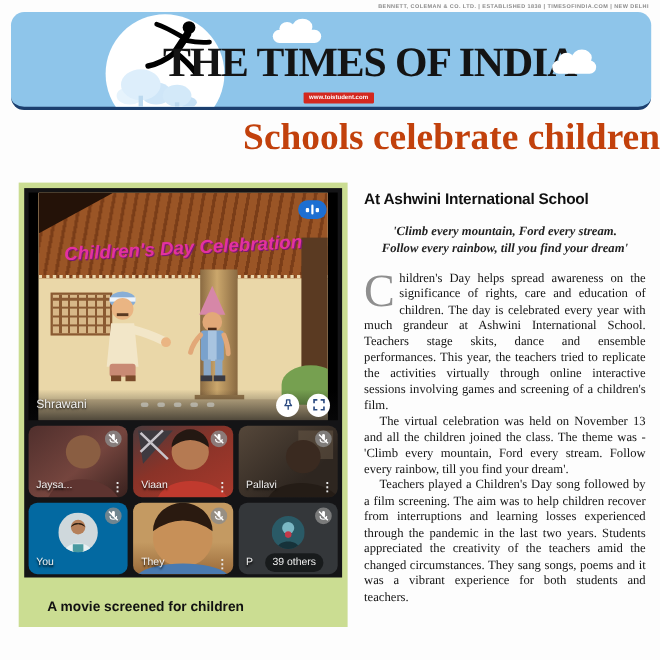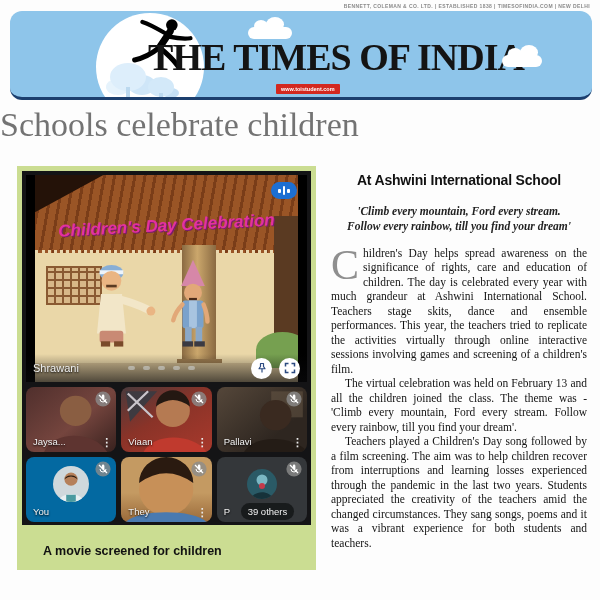--- a/index.html
+++ b/index.html
@@ -25,22 +25,22 @@
            letter-spacing:-1px;color:#141414;white-space:nowrap;}
   .website{position:absolute;left:266px;bottom:3px;background:#d3281f;color:#fff;
            font-family:"Liberation Sans",sans-serif;font-size:5.5px;font-weight:bold;
            padding:2px 5px;border-radius:1px;}
   .cloud{position:absolute;background:#fff;border-radius:10px;}
   .cloud.c1{left:238px;top:16px;width:44px;height:12px;}
   .cloud.c2{left:492px;top:44px;width:40px;height:12px;}
   .cloud:before{content:"";position:absolute;left:6px;top:-7px;width:14px;height:12px;border-radius:50%;background:#fff;}
   .cloud:after{content:"";position:absolute;left:18px;top:-10px;width:18px;height:15px;border-radius:50%;background:#fff;}
   
-  .headline{position:absolute;left:0;right:0;top:106px;margin:0;text-align:left;
-            font-family:"Liberation Serif",serif;font-weight:normal;font-size:34px;color:#737373;}
+  .headline{position:absolute;left:0;right:0;top:106px;margin:0;text-align:right;
+            font-family:"Liberation Serif",serif;font-weight:bold;font-size:34px;color:#c2410c;}
   
   .photo-block{position:absolute;left:17px;top:166px;width:299px;height:404px;margin:0;
                background:#cbdd92;}
   .shot{position:absolute;left:5px;top:5px;width:289px;height:354px;background:#141416;
         padding:0;box-sizing:border-box;}
   .movie{position:absolute;left:4px;top:4px;right:4px;height:207px;background:#000;overflow:hidden;}
   .scene{position:absolute;left:9px;right:9px;top:0;bottom:0;background:#ead7a8;overflow:hidden;}
   .roof{position:absolute;left:0;right:0;top:0;height:36%;
         background:repeating-linear-gradient(100deg,#9a5526 0 7px,#7a3d18 7px 10px);
         border-bottom:3px dotted #ead9b0;}
@@ -94,21 +94,21 @@
           overflow:hidden;z-index:3;}
   .avatar.big{width:36px;height:36px;}
   .avatar.small{width:30px;height:30px;}
   .others-pill{position:absolute;left:24px;bottom:2px;background:rgba(20,22,24,.85);color:#f0f0f0;
                font-size:9.5px;padding:3px 7px;border-radius:9px;z-index:5;}
   
   .caption{position:absolute;left:26px;bottom:12px;font-family:"Liberation Sans",sans-serif;
            font-weight:bold;font-size:12.5px;color:#111;text-align:center;}
   
   .article{position:absolute;left:331px;top:172px;width:256px;}
-  .sec-head{margin:0 0 15px 0;text-align:center;font-family:"Liberation Sans",sans-serif;
+  .sec-head{margin:0 0 15px 0;text-align:left;font-family:"Liberation Sans",sans-serif;
             font-size:14px;font-weight:bold;color:#111;letter-spacing:-.2px;}
   .quote{width:236px;margin:16px auto 12px auto;text-align:center;font-style:italic;font-weight:bold;
          font-size:11.5px;line-height:1.3;color:#222;}
   .body p{margin:0;font-size:11.5px;line-height:1.26;text-align:justify;color:#141414;}
   .body p.ind{text-indent:14px;}
   .dropcap{float:left;font-size:42px;line-height:.82;color:#8f8f8f;padding:2px 4px 0 0;
            font-family:"Liberation Serif",serif;}
 </style>
 </head>
 <body>
@@ -323,16 +323,16 @@
     </div>
   </div>
   <figcaption class="caption">A movie screened for children</figcaption>
 </figure>
 
 <div class="article">
   <h2 class="sec-head">At Ashwini International School</h2>
   <div class="quote">'Climb every mountain, Ford every stream. Follow every rainbow, till you find your dream'</div>
   <div class="body">
     <p><span class="dropcap">C</span><span>hildren's Day helps spread awareness on the significance of rights, care and education of children. The day is celebrated every year with much grandeur at Ashwini International School. Teachers stage skits, dance and ensemble performances. This year, the teachers tried to replicate the activities virtually through online interactive sessions involving games and screening of a children's film.</span></p>
-    <p class="ind">The virtual celebration was held on February 13 and all the children joined the class. The theme was - 'Climb every mountain, Ford every stream. Follow every rainbow, till you find your dream'.</p>
+    <p class="ind">The virtual celebration was held on November 13 and all the children joined the class. The theme was - 'Climb every mountain, Ford every stream. Follow every rainbow, till you find your dream'.</p>
     <p class="ind">Teachers played a Children's Day song followed by a film screening. The aim was to help children recover from interruptions and learning losses experienced through the pandemic in the last two years. Students appreciated the creativity of the teachers amid the changed circumstances. They sang songs, poems and it was a vibrant experience for both students and teachers.</p>
   </div>
 </div>
 
 </body></html>

